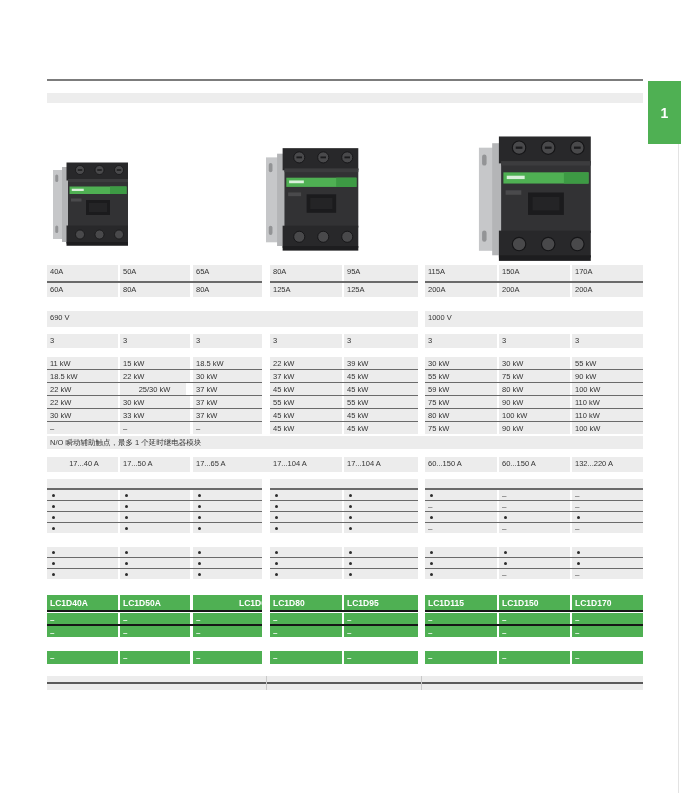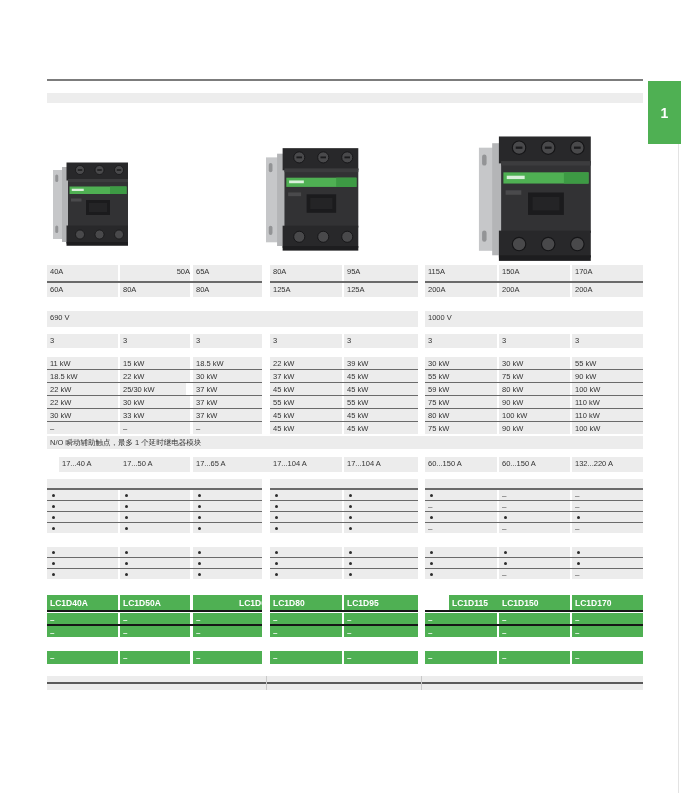--- a/index.html
+++ b/index.html
@@ -68,21 +68,21 @@
     </svg>
   <svg class="prod" style="left:266px;top:139px" width="96" height="118" viewBox="0 0 104 116">
       <use href="#contactor-sym"></use>
     </svg>
   <svg class="prod" style="left:477px;top:132px" width="120" height="130" viewBox="0 0 104 116">
       <use href="#contactor-sym"></use>
     </svg>
 
   <div id="table-layer">
       <div class="cell" style="left: 47px; top: 265px; width: 71px; height: 16px;">40A</div>
-      <div class="cell" style="left: 120px; top: 265px; width: 70px; height: 16px; text-align: right;">50A</div>
+      <div class="cell" style="left: 120px; top: 265px; width: 70px; height: 16px;">50A</div>
       <div class="cell" style="left: 193px; top: 265px; width: 69px; height: 16px;">65A</div>
       <div class="cell" style="left: 270px; top: 265px; width: 72px; height: 16px;">80A</div>
       <div class="cell" style="left: 344px; top: 265px; width: 74px; height: 16px;">95A</div>
       <div class="cell" style="left: 425px; top: 265px; width: 72px; height: 16px;">115A</div>
       <div class="cell" style="left: 499px; top: 265px; width: 71px; height: 16px;">150A</div>
       <div class="cell" style="left: 572px; top: 265px; width: 71px; height: 16px;">170A</div>
       <div class="line" style="left: 47px; top: 281px; width: 215px; height: 1.5px; background: rgb(106, 106, 106);"></div>
       <div class="line" style="left: 270px; top: 281px; width: 148px; height: 1.5px; background: rgb(106, 106, 106);"></div>
       <div class="line" style="left: 425px; top: 281px; width: 218px; height: 1.5px; background: rgb(106, 106, 106);"></div>
       <div class="cell" style="left: 47px; top: 283px; width: 71px; height: 14px;">60A</div>
@@ -119,21 +119,21 @@
       <div class="cell" style="left: 193px; top: 370px; width: 69px; height: 12px;">30 kW</div>
       <div class="cell" style="left: 270px; top: 370px; width: 72px; height: 12px;">37 kW</div>
       <div class="cell" style="left: 344px; top: 370px; width: 74px; height: 12px;">45 kW</div>
       <div class="cell" style="left: 425px; top: 370px; width: 72px; height: 12px;">55 kW</div>
       <div class="cell" style="left: 499px; top: 370px; width: 71px; height: 12px;">75 kW</div>
       <div class="cell" style="left: 572px; top: 370px; width: 71px; height: 12px;">90 kW</div>
       <div class="line" style="left: 47px; top: 382px; width: 215px; height: 1px; background: rgb(106, 106, 106);"></div>
       <div class="line" style="left: 270px; top: 382px; width: 148px; height: 1px; background: rgb(106, 106, 106);"></div>
       <div class="line" style="left: 425px; top: 382px; width: 218px; height: 1px; background: rgb(106, 106, 106);"></div>
       <div class="cell" style="left: 47px; top: 383px; width: 71px; height: 12px;">22 kW</div>
-      <div class="cell" style="left: 120px; top: 383px; width: 66px; height: 12px;">25/30 kW</div>
+      <div class="cell" style="left: 120px; top: 383px; width: 66px; height: 12px; text-align: center;">25/30 kW</div>
       <div class="cell" style="left: 193px; top: 383px; width: 69px; height: 12px;">37 kW</div>
       <div class="cell" style="left: 270px; top: 383px; width: 72px; height: 12px;">45 kW</div>
       <div class="cell" style="left: 344px; top: 383px; width: 74px; height: 12px;">45 kW</div>
       <div class="cell" style="left: 425px; top: 383px; width: 72px; height: 12px;">59 kW</div>
       <div class="cell" style="left: 499px; top: 383px; width: 71px; height: 12px;">80 kW</div>
       <div class="cell" style="left: 572px; top: 383px; width: 71px; height: 12px;">100 kW</div>
       <div class="line" style="left: 47px; top: 395px; width: 215px; height: 1px; background: rgb(106, 106, 106);"></div>
       <div class="line" style="left: 270px; top: 395px; width: 148px; height: 1px; background: rgb(106, 106, 106);"></div>
       <div class="line" style="left: 425px; top: 395px; width: 218px; height: 1px; background: rgb(106, 106, 106);"></div>
       <div class="cell" style="left: 47px; top: 396px; width: 71px; height: 12px;">22 kW</div>
@@ -160,21 +160,21 @@
       <div class="line" style="left: 425px; top: 421px; width: 218px; height: 1px; background: rgb(106, 106, 106);"></div>
       <div class="cell" style="left: 47px; top: 422px; width: 71px; height: 12px;">–</div>
       <div class="cell" style="left: 120px; top: 422px; width: 70px; height: 12px;">–</div>
       <div class="cell" style="left: 193px; top: 422px; width: 69px; height: 12px;">–</div>
       <div class="cell" style="left: 270px; top: 422px; width: 72px; height: 12px;">45 kW</div>
       <div class="cell" style="left: 344px; top: 422px; width: 74px; height: 12px;">45 kW</div>
       <div class="cell" style="left: 425px; top: 422px; width: 72px; height: 12px;">75 kW</div>
       <div class="cell" style="left: 499px; top: 422px; width: 71px; height: 12px;">90 kW</div>
       <div class="cell" style="left: 572px; top: 422px; width: 71px; height: 12px;">100 kW</div>
       <div class="cell" style="left: 47px; top: 436px; width: 596px; height: 13px;">N/O 瞬动辅助触点，最多 1 个延时继电器模块</div>
-      <div class="cell" style="left: 59px; top: 457px; width: 71px; height: 15px;">17...40 A</div>
+      <div class="cell" style="left: 47px; top: 457px; width: 71px; height: 15px; text-align: center;">17...40 A</div>
       <div class="cell" style="left: 120px; top: 457px; width: 70px; height: 15px;">17...50 A</div>
       <div class="cell" style="left: 193px; top: 457px; width: 87px; height: 15px;">17...65 A</div>
       <div class="cell" style="left: 270px; top: 457px; width: 72px; height: 15px;">17...104 A</div>
       <div class="cell" style="left: 344px; top: 457px; width: 74px; height: 15px;">17...104 A</div>
       <div class="cell" style="left: 425px; top: 457px; width: 72px; height: 15px;">60...150 A</div>
       <div class="cell" style="left: 499px; top: 457px; width: 71px; height: 15px;">60...150 A</div>
       <div class="cell" style="left: 572px; top: 457px; width: 71px; height: 15px;">132...220 A</div>
       <div class="cell" style="left: 47px; top: 479px; width: 215px; height: 9px;"></div>
       <div class="cell" style="left: 270px; top: 479px; width: 148px; height: 9px;"></div>
       <div class="cell" style="left: 425px; top: 479px; width: 218px; height: 9px;"></div>
@@ -250,21 +250,21 @@
       <div class="cell dotrow" style="left: 270px; top: 569px; width: 72px; height: 10px;"><span class="dotmark"></span></div>
       <div class="cell dotrow" style="left: 344px; top: 569px; width: 74px; height: 10px;"><span class="dotmark"></span></div>
       <div class="cell dotrow" style="left: 425px; top: 569px; width: 72px; height: 10px;"><span class="dotmark"></span></div>
       <div class="cell dotrow" style="left: 499px; top: 569px; width: 71px; height: 10px;">–</div>
       <div class="cell dotrow" style="left: 572px; top: 569px; width: 71px; height: 10px;">–</div>
       <div class="cell green head" style="left: 47px; top: 595px; width: 71px; height: 15px;">LC1D40A</div>
       <div class="cell green head" style="left: 120px; top: 595px; width: 70px; height: 15px;">LC1D50A</div>
       <div class="cell green head" style="left: 193px; top: 595px; width: 69px; height: 15px; padding-left: 46px;">LC1D65A</div>
       <div class="cell green head" style="left: 270px; top: 595px; width: 72px; height: 15px;">LC1D80</div>
       <div class="cell green head" style="left: 344px; top: 595px; width: 74px; height: 15px;">LC1D95</div>
-      <div class="cell green head" style="left: 425px; top: 595px; width: 72px; height: 15px; margin-left: 24px;">LC1D115</div>
+      <div class="cell green head" style="left: 425px; top: 595px; width: 72px; height: 15px;">LC1D115</div>
       <div class="cell green head" style="left: 499px; top: 595px; width: 71px; height: 15px;">LC1D150</div>
       <div class="cell green head" style="left: 572px; top: 595px; width: 71px; height: 15px;">LC1D170</div>
       <div class="line" style="left: 47px; top: 610px; width: 215px; height: 2px; background: rgb(22, 22, 22);"></div>
       <div class="line" style="left: 270px; top: 610px; width: 148px; height: 2px; background: rgb(22, 22, 22);"></div>
       <div class="line" style="left: 425px; top: 610px; width: 218px; height: 2px; background: rgb(22, 22, 22);"></div>
       <div class="cell green" style="left: 47px; top: 613px; width: 71px; height: 11px;">–</div>
       <div class="cell green" style="left: 120px; top: 613px; width: 70px; height: 11px;">–</div>
       <div class="cell green" style="left: 193px; top: 613px; width: 69px; height: 11px;">–</div>
       <div class="cell green" style="left: 270px; top: 613px; width: 72px; height: 11px;">–</div>
       <div class="cell green" style="left: 344px; top: 613px; width: 74px; height: 11px;">–</div>

